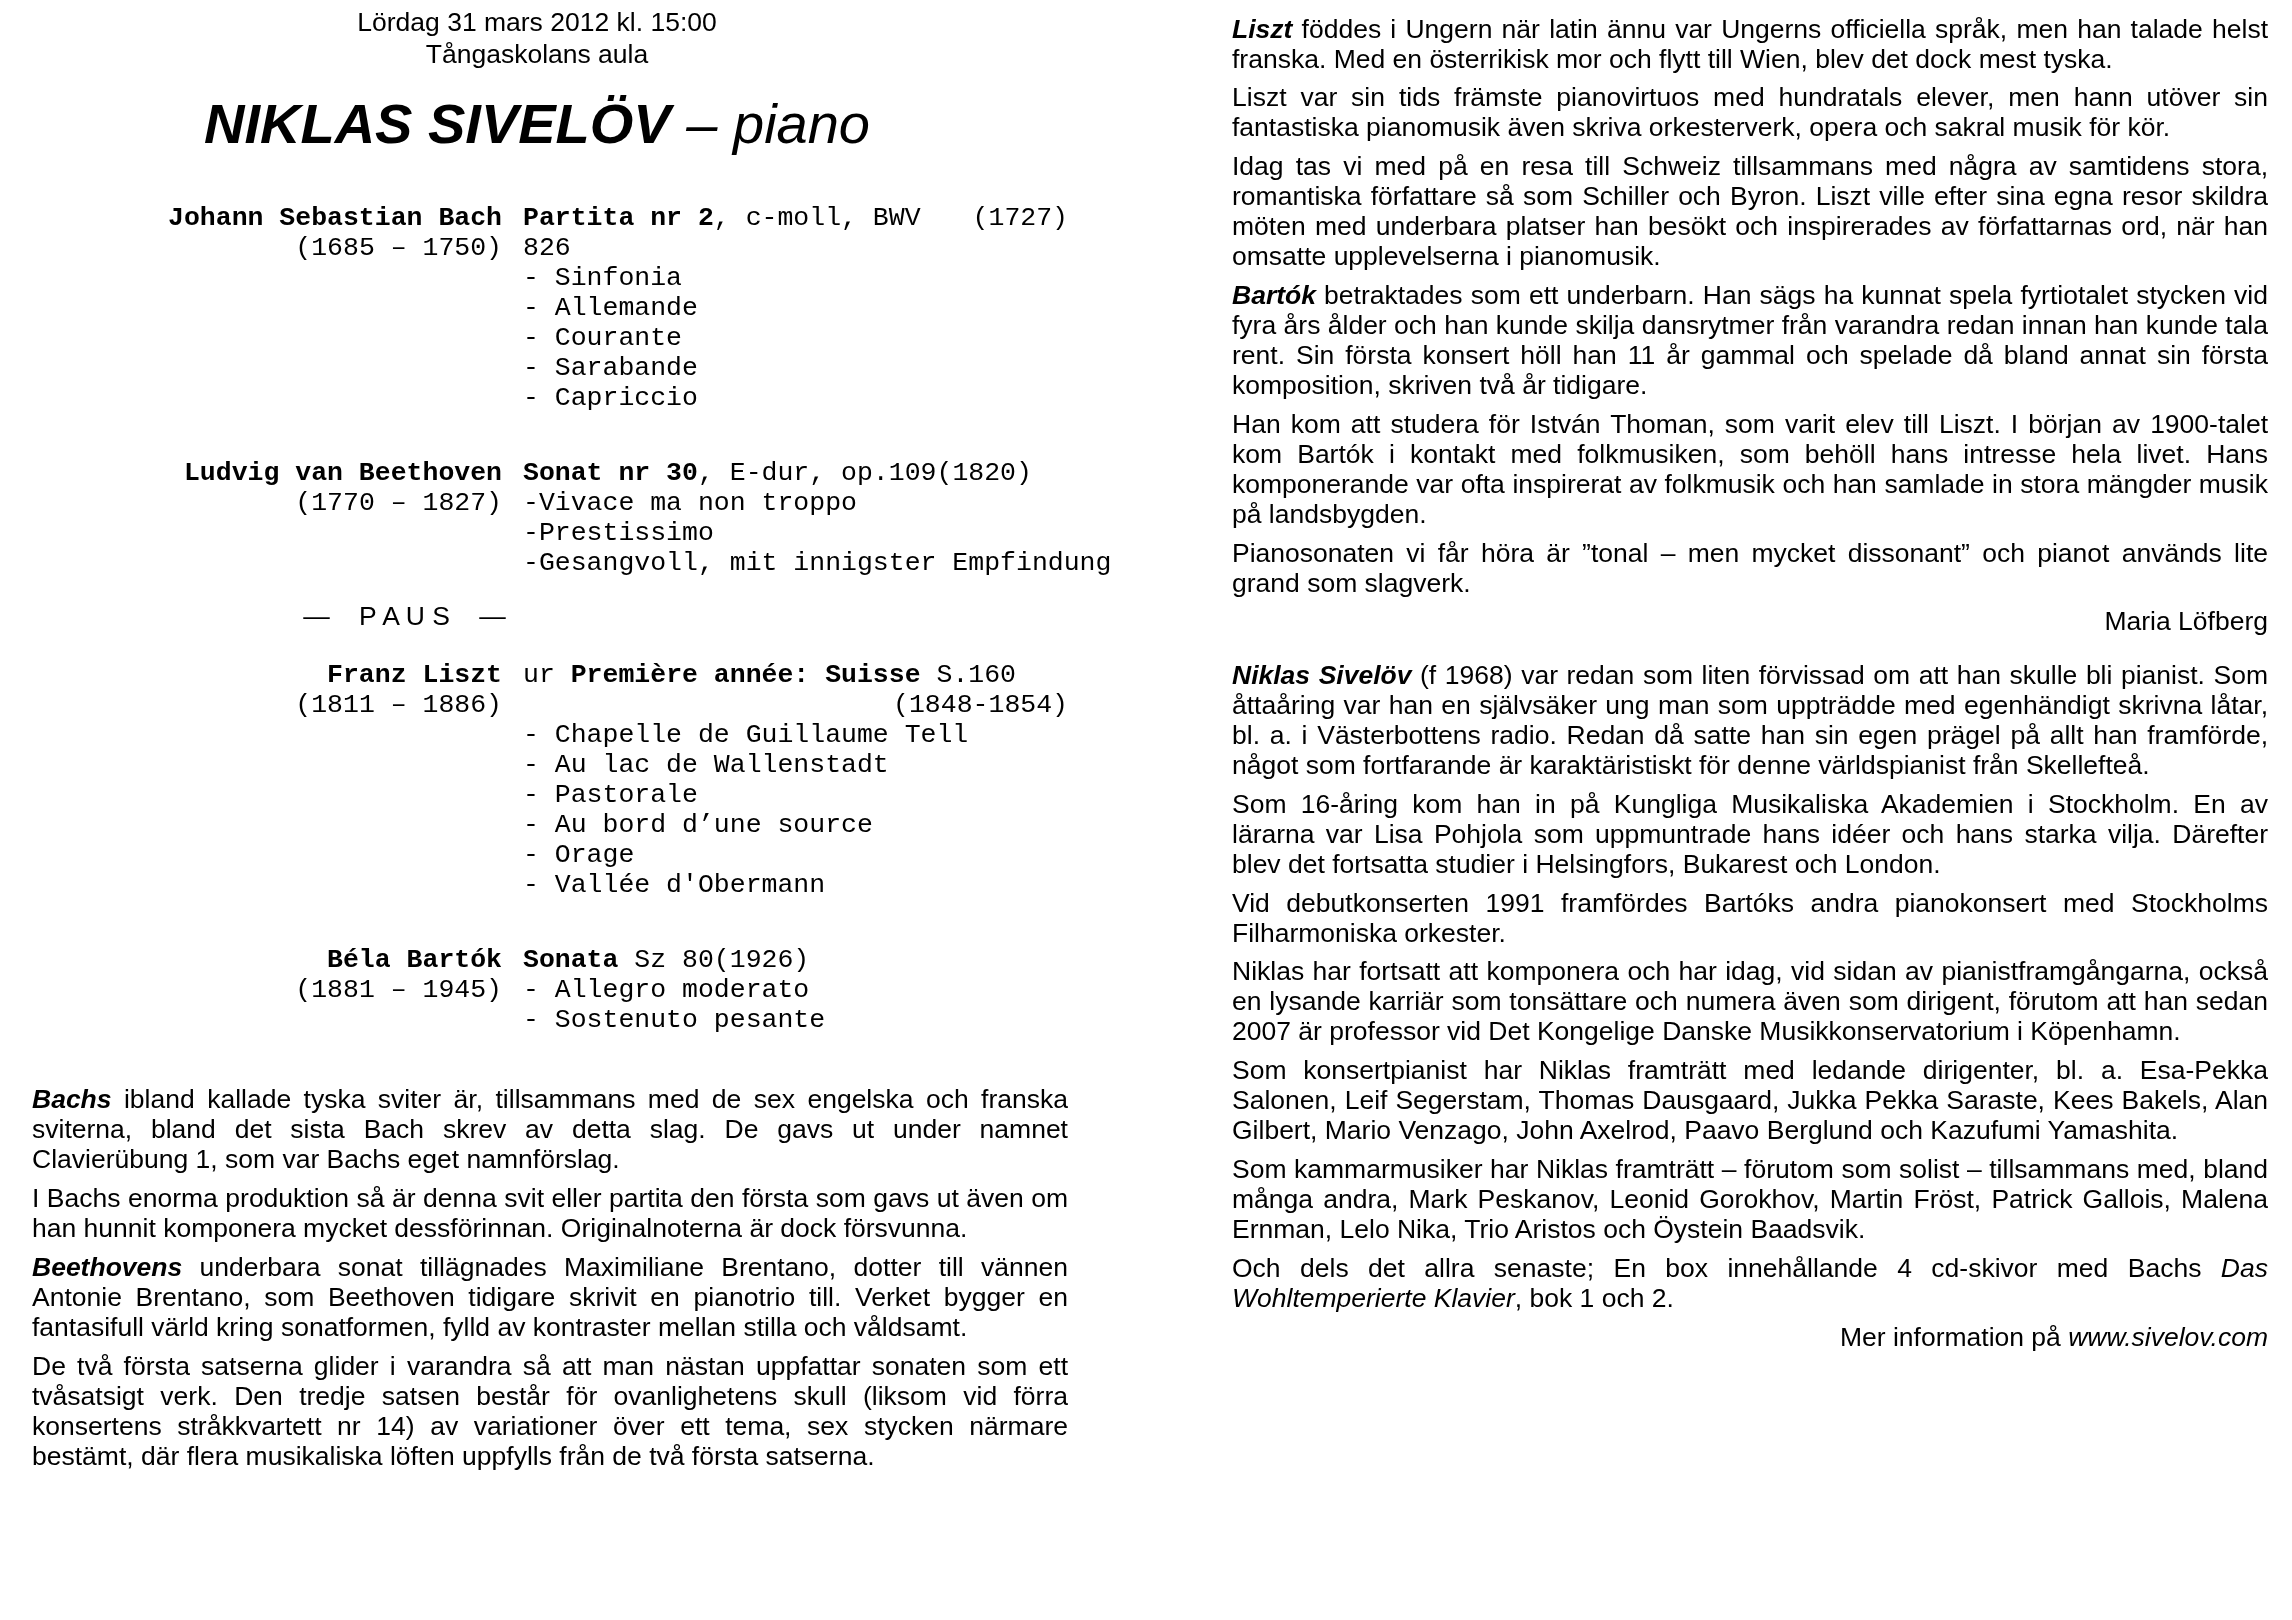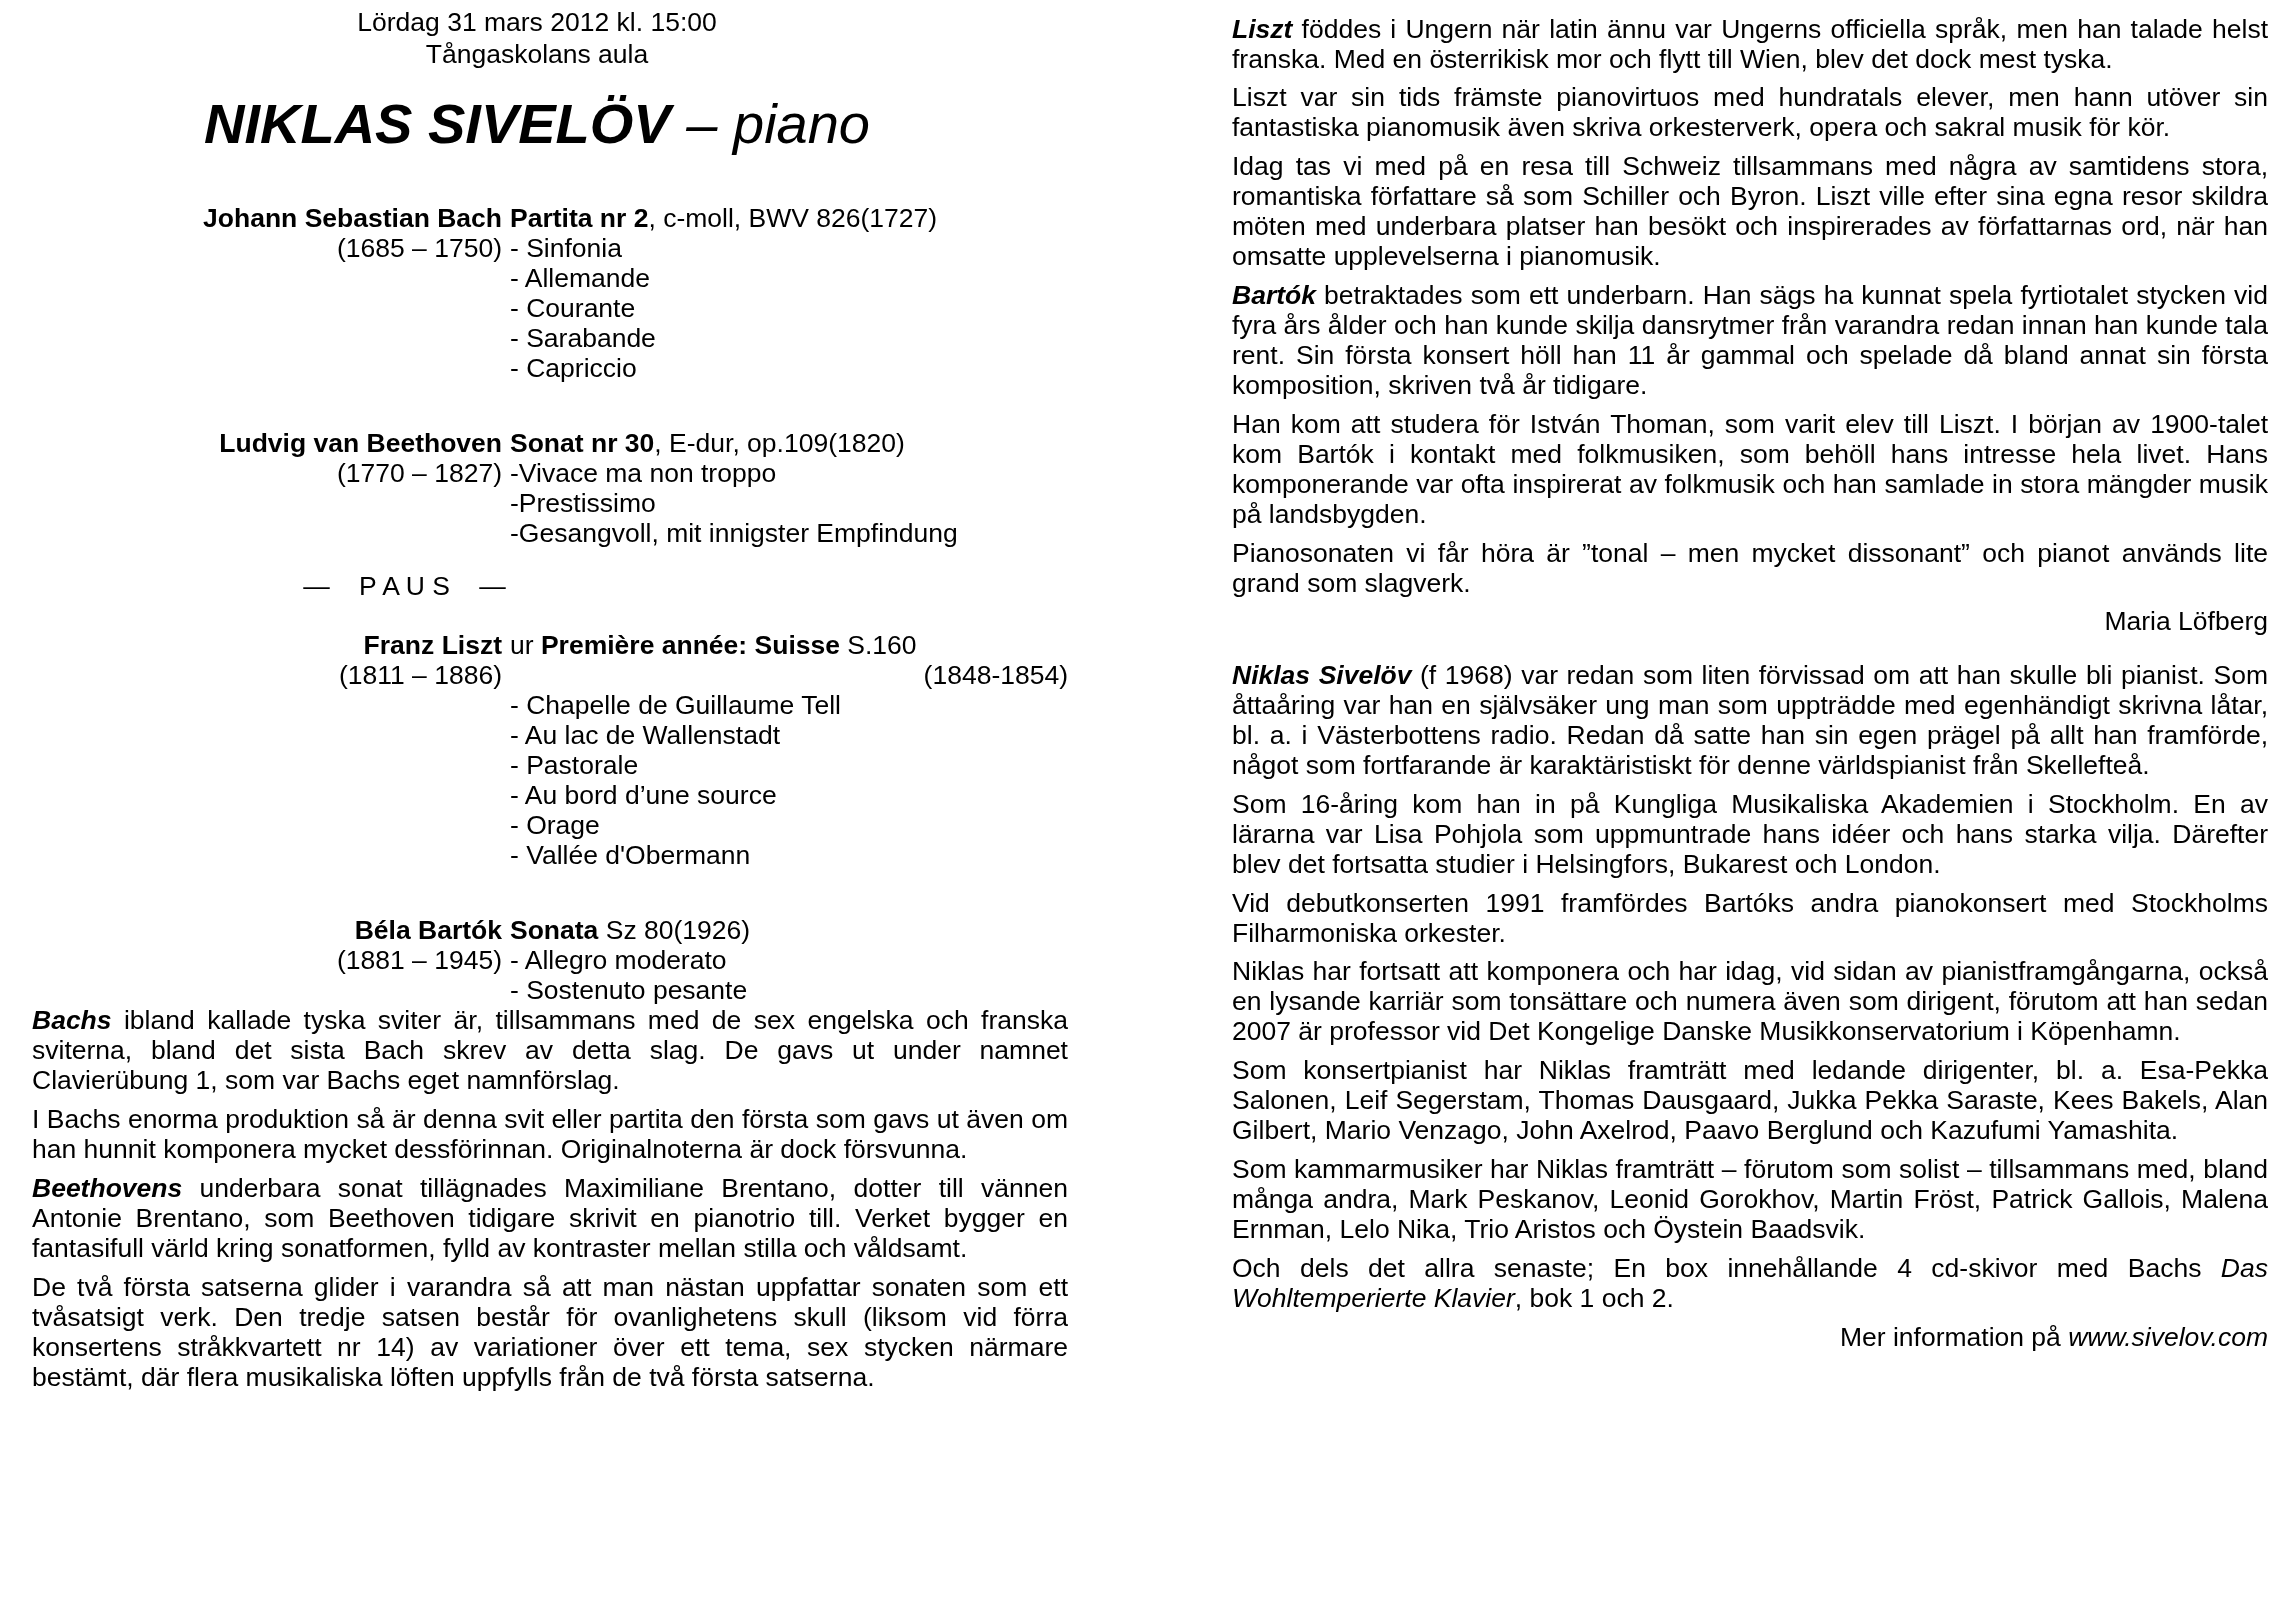--- a/index.html
+++ b/index.html
@@ -13,34 +13,34 @@
   .col{width:1036px;box-sizing:border-box;}
 
   
   .program-header{width:1010px;text-align:center;}
   .header-line{line-height:32px;}
   .artist-line{margin-top:29px;font-size:56px;line-height:49px;font-style:italic;white-space:nowrap;}
   .artist-name{font-weight:bold;}
   .artist-role{font-weight:normal;}
 
   .program-table{margin-top:55px;}
-  .program-row{display:grid;grid-template-columns:470px 1fr;column-gap:8px;margin-bottom:45px;}
+  .program-row{display:grid;grid-template-columns:470px 1fr;column-gap:21px;margin-bottom:45px;font-family:Liberation Mono, monospace;}
   .program-row.tight{margin-bottom:23.5px;}
   .program-row:last-child{margin-bottom:0;}
   .composer-cell{text-align:right;}
   .composer-name{font-weight:bold;}
   .work-line{display:flex;justify-content:flex-start;}
   .work-title{font-weight:bold;}
   .year2{text-align:right;}
   .movement{white-space:pre;}
 
   .intermission{width:745px;text-align:center;white-space:pre;margin:0 0 29px 0;}
 
   
-  .notes-left{}
+  .notes-left{margin-top:49px;}
   .notes-right{margin-top:7.8px;}
   .para{margin:0 0 8.8px 0;text-align:justify;}
   .para.mt-lg{margin-top:21.6px;}
   .lead{font-weight:bold;font-style:italic;}
   .it{font-style:italic;}
   .sig{text-align:right;font-weight:normal;margin:2px 0 23.5px 0;}
   .more-info{text-align:right;margin-top:3.9px;}
 </style>
 </head>
 <body>

